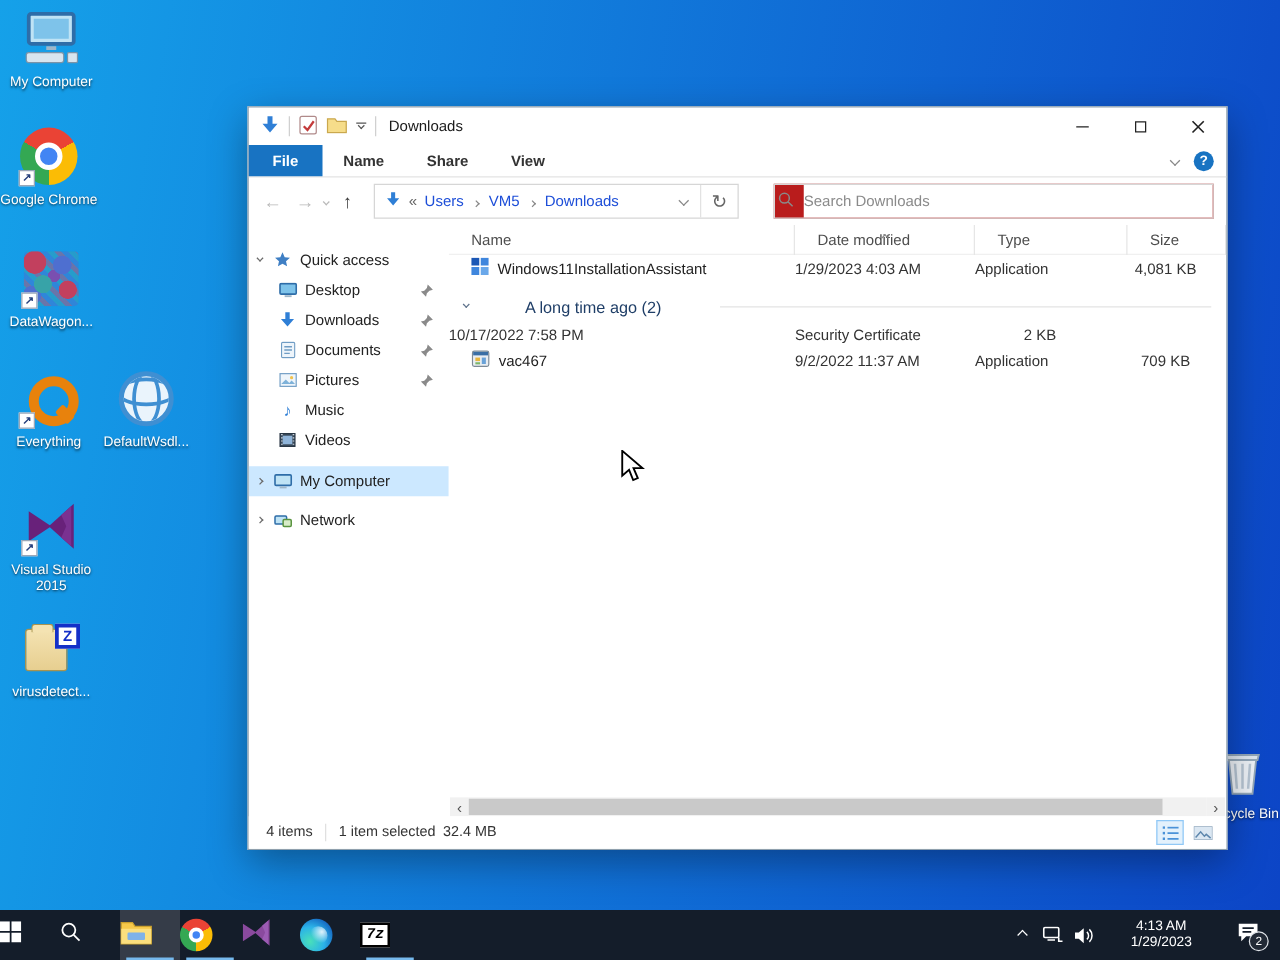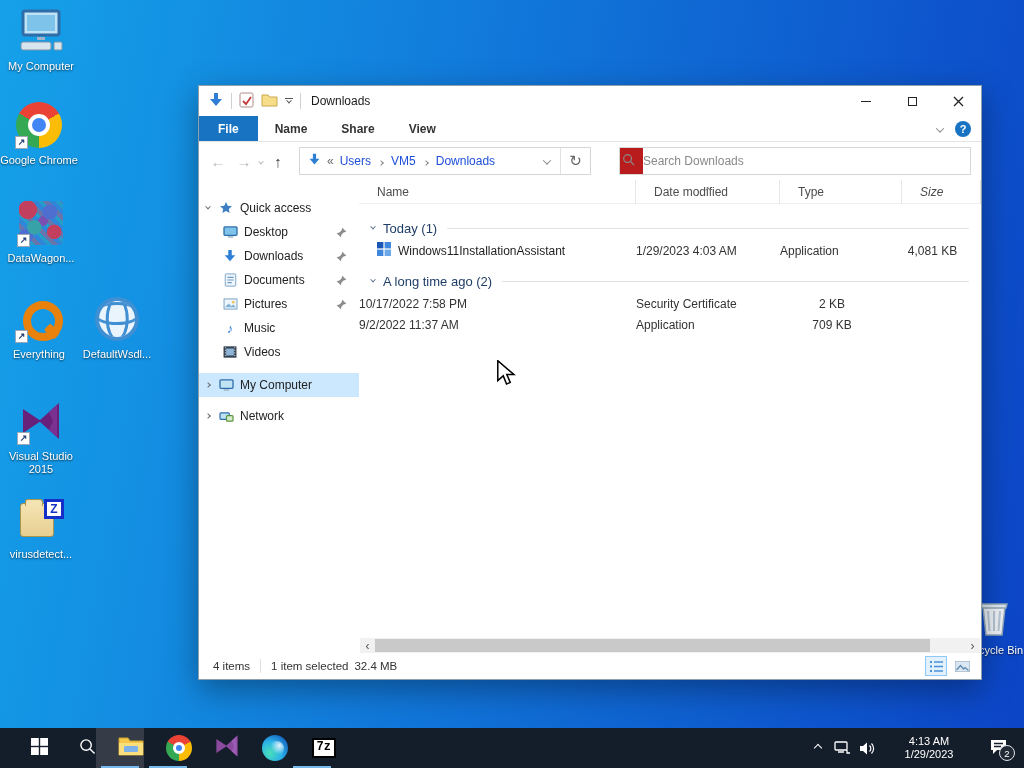--- a/index.html
+++ b/index.html
@@ -87,21 +87,21 @@
   .side-item .ic{width:18px;display:flex;justify-content:center;margin-right:5px;flex-shrink:0;}
   .side-item.child{padding-left:22px;}
   .side-item .pin{margin-left:auto;margin-right:12px;color:#8a8a8a;display:flex;}
   .side-item.selected{background:var(--selection);}
   .side-gap{height:9px;}
   
   .filepane{flex:1;position:relative;overflow:hidden;}
   .fgrid{display:grid;grid-template-columns:277px 144px 122px 1fr;align-items:center;}
   .col-headers{height:24px;border-bottom:1px solid #f0f0f0;position:relative;}
   .col-h{font-size:12px;color:#4d4d4d;padding-left:18px;height:24px;display:flex;align-items:center;border-right:1px solid #e6e6e6;position:relative;}
-  .col-h.size{justify-content:flex-start;font-style:italic;}
+  .col-h.size{justify-content:flex-start;}
   .sort-ind{position:absolute;top:1px;left:50%;transform:translateX(-50%);color:#8a8a8a;}
   .group-header{display:flex;align-items:center;height:24px;margin-top:12px;padding-left:6px;color:var(--group_header);font-size:13px;}
   .group-header .tw{width:16px;color:#5f738c;display:flex;justify-content:center;margin-right:2px;}
   .group-header .rule{flex:1;height:1px;background:#e3e3e3;margin:0 12px 0 10px;}
   .frow{height:21px;font-size:12px;color:#1e1e1e;}
   .frow .name-cell{display:flex;align-items:center;gap:7px;padding-left:18px;overflow:hidden;white-space:nowrap;}
   .frow .cell{color:#333;}
   .frow .cell.size{text-align:center;padding-right:18px;color:#333;}
   
   .h-scroll{position:absolute;left:161px;right:1px;bottom:26px;height:15px;display:flex;align-items:center;background:#f8f8f8;}
@@ -109,21 +109,21 @@
   .h-scroll .track{flex:1;height:15px;background:#f1f1f1;position:relative;}
   .h-scroll .thumb{position:absolute;left:0;top:1px;height:13px;width:94%;background:#c9c9c9;}
   .statusbar{position:absolute;left:0;right:0;bottom:0;height:26px;display:flex;align-items:center;padding-left:14px;font-size:11.5px;color:#333;background:#fff;}
   .statusbar .sep{width:1px;height:14px;background:#e0e0e0;margin:0 10px;}
   .view-toggles{margin-left:auto;display:flex;gap:4px;padding-right:8px;}
   .vt{width:22px;height:20px;display:flex;align-items:center;justify-content:center;border:1px solid transparent;}
   .vt.selected{border-color:#90c8f6;background:#e3f1fc;}
 
   
   #taskbar{position:absolute;left:0;bottom:0;width:1024px;height:40px;background:var(--taskbar_bg);display:flex;align-items:stretch;z-index:10;}
-  .tb-btn{width:48px;display:flex;align-items:center;justify-content:flex-end;position:relative;}
+  .tb-btn{width:48px;display:flex;align-items:center;justify-content:flex-start;position:relative;font-style:italic;}
   .tb-btn.active{background:rgba(255,255,255,.14);}
   .tb-btn.running::after{content:"";position:absolute;left:5px;right:5px;bottom:0;height:2px;background:var(--underline);}
   .tray{margin-left:auto;display:flex;align-items:center;padding-right:6px;}
   .tray-ic{width:25px;height:40px;display:flex;align-items:center;justify-content:center;color:#fff;}
   .clock{width:62px;text-align:center;color:#fff;font-size:11px;line-height:13px;margin:0 18px;}
   .notif{width:40px;height:40px;display:flex;align-items:center;justify-content:center;position:relative;color:#fff;}
   .notif .badge{position:absolute;right:3px;bottom:7px;width:16px;height:16px;border-radius:50%;background:#222a36;border:1.5px solid #dfe3e8;color:#fff;font-size:9.5px;display:flex;align-items:center;justify-content:center;}
   #cursor{position:absolute;left:495px;top:360px;z-index:30;pointer-events:none;}
 </style>
 </head>
@@ -417,58 +417,61 @@
         <div class="fgrid col-headers">
           <span class="col-h">Name</span>
           <span class="col-h">
               <span class="sort-ind"><span class="chev up sm"></span></span>
               <span>Date modified</span>
             </span>
           <span class="col-h">Type</span>
           <span class="col-h size">Size</span>
         </div>
 
-        <div class="group-header">
-          <span class="tw">
-              <span class="chev down sm"></span>
-            </span>
-          <span>Today (1)</span>
-          <span class="rule"></span>
-        </div>
 
         <div class="fgrid frow">
           <span class="name-cell">
             <span><svg width="14" height="14" viewBox="0 0 14 14">
                   <rect x="0" y="0" width="6.4" height="6.4" fill="#1b57b5"></rect>
                   <rect x="7.6" y="0" width="6.4" height="6.4" fill="#3f86dd"></rect>
                   <rect x="0" y="7.6" width="6.4" height="6.4" fill="#3f86dd"></rect>
                   <rect x="7.6" y="7.6" width="6.4" height="6.4" fill="#6aa8ea"></rect>
                 </svg></span>
             <span>Windows11InstallationAssistant</span>
           </span>
           <span class="cell">1/29/2023 4:03 AM</span>
           <span class="cell">Application</span>
           <span class="cell size">4,081 KB</span>
         </div>
 
-        <div class="group-header" style="margin-top:8px;">
+        <div class="group-header" style="margin-top:8px;gap:37px;">
           <span class="tw">
               <span class="chev down sm"></span>
             </span>
           <span>A long time ago (2)</span>
           <span class="rule"></span>
         </div>
 
         <div class="fgrid frow">
           <span class="cell">10/17/2022 7:58 PM</span>
           <span class="cell">Security Certificate</span>
           <span class="cell size">2 KB</span>
         </div>
 
         <div class="fgrid frow">
+          <span class="name-cell">
+            <span><svg width="15" height="14" viewBox="0 0 16 15">
+                  <rect x="1" y="1" width="14" height="13" rx="1.5" fill="#e8edf2" stroke="#7d8a96"></rect>
+                  <rect x="1.6" y="1.6" width="12.8" height="3" fill="#3a6ea5"></rect>
+                  <rect x="3.5" y="6.5" width="4" height="3" fill="#e8b53c"></rect>
+                  <rect x="9" y="6.5" width="3.5" height="5.5" fill="#6aa2d8"></rect>
+                  <rect x="3.5" y="10.5" width="4" height="1.8" fill="#7bb66a"></rect>
+                </svg></span>
+            <span>vac467</span>
+          </span>
           <span class="cell">9/2/2022 11:37 AM</span>
           <span class="cell">Application</span>
           <span class="cell size">709 KB</span>
         </div>
       </div>
     </div>
 
     <div class="h-scroll">
       <span class="sarrow">‹</span>
       <span class="track">

